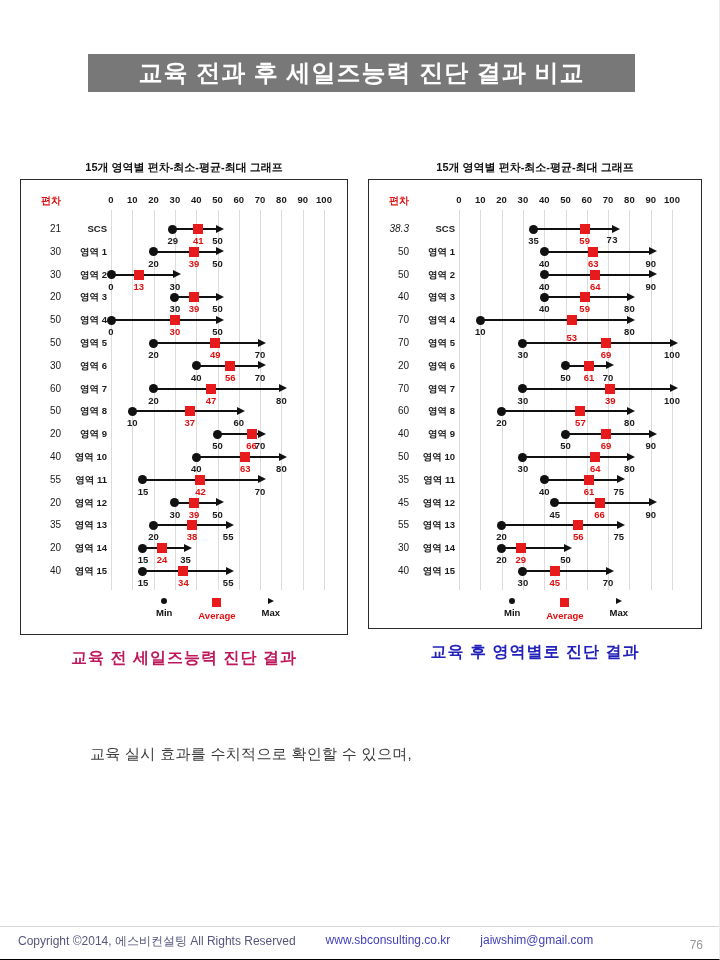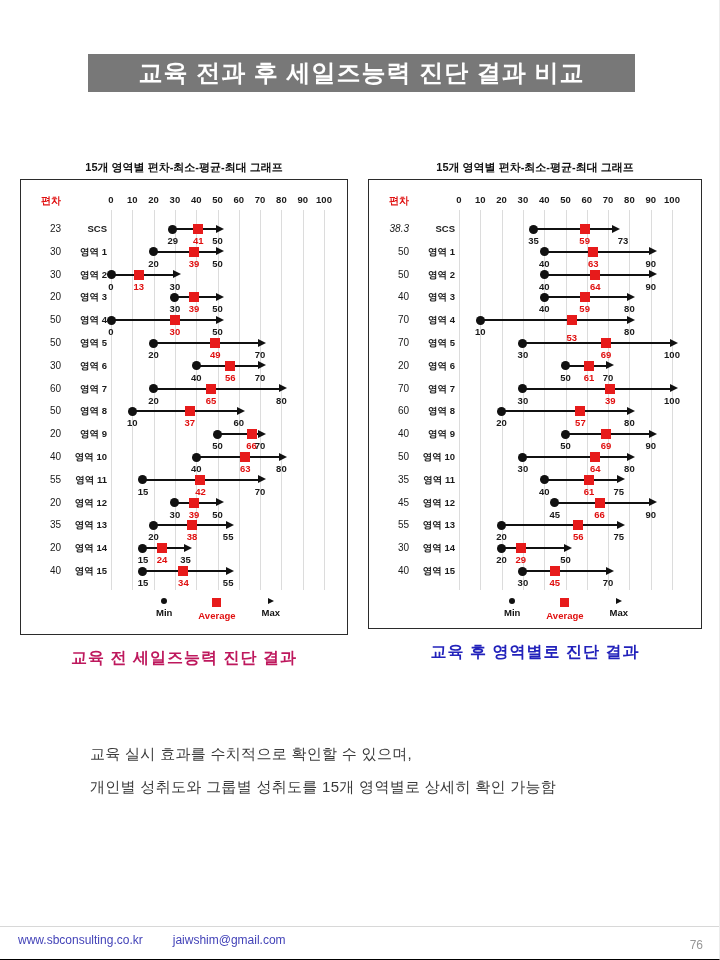--- a/index.html
+++ b/index.html
@@ -72,21 +72,21 @@
         <div class="axis-label" style="left: 204.8px; top: 14px;">60</div>
         <div class="gridline" style="left: 239.1px; top: 30px; height: 380px;"></div>
         <div class="axis-label" style="left: 226.1px; top: 14px;">70</div>
         <div class="gridline" style="left: 260.4px; top: 30px; height: 380px;"></div>
         <div class="axis-label" style="left: 247.4px; top: 14px;">80</div>
         <div class="gridline" style="left: 281.7px; top: 30px; height: 380px;"></div>
         <div class="axis-label" style="left: 268.7px; top: 14px;">90</div>
         <div class="gridline" style="left: 303px; top: 30px; height: 380px;"></div>
         <div class="axis-label" style="left: 290px; top: 14px;">100</div>
         <div class="dev-header" style="left: 6px; top: 14px; width: 34px;">편차</div>
-        <div class="dev-val" style="left: 4px; top: 43px; width: 36px;">23</div>
+        <div class="dev-val" style="left: 4px; top: 43px; width: 36px;">21</div>
         <div class="cat-label" style="left: 36px; top: 43px; width: 50px;">SCS</div>
         <div class="range-line" style="left: 151.77px; top: 48px; width: 44.73px;"></div>
         <div class="max-arrow" style="left: 194.5px; top: 44.5px;"></div>
         <div class="min-dot" style="left: 147.27px; top: 44.5px;"></div>
         <div class="avg-square" style="left: 172.33px; top: 44px;"></div>
         <div class="val-label" style="left: 136.77px; top: 55px;">29</div>
         <div class="val-label avg" style="left: 162.33px; top: 55px;">41</div>
         <div class="val-label" style="left: 181.5px; top: 55px;">50</div>
         <div class="dev-val" style="left: 4px; top: 65.8px; width: 36px;">30</div>
         <div class="cat-label" style="left: 36px; top: 65.8px; width: 50px;">영역 1</div>
@@ -142,21 +142,21 @@
         <div class="val-label" style="left: 160.2px; top: 191.8px;">40</div>
         <div class="val-label avg" style="left: 194.28px; top: 191.8px;">56</div>
         <div class="val-label" style="left: 224.1px; top: 191.8px;">70</div>
         <div class="dev-val" style="left: 4px; top: 202.6px; width: 36px;">60</div>
         <div class="cat-label" style="left: 36px; top: 202.6px; width: 50px;">영역 7</div>
         <div class="range-line" style="left: 132.6px; top: 207.6px; width: 127.8px;"></div>
         <div class="max-arrow" style="left: 258.4px; top: 204.1px;"></div>
         <div class="min-dot" style="left: 128.1px; top: 204.1px;"></div>
         <div class="avg-square" style="left: 185.11px; top: 203.6px;"></div>
         <div class="val-label" style="left: 117.6px; top: 214.6px;">20</div>
-        <div class="val-label avg" style="left: 175.11px; top: 214.6px;">65</div>
+        <div class="val-label avg" style="left: 175.11px; top: 214.6px;">47</div>
         <div class="val-label" style="left: 245.4px; top: 214.6px;">80</div>
         <div class="dev-val" style="left: 4px; top: 225.4px; width: 36px;">50</div>
         <div class="cat-label" style="left: 36px; top: 225.4px; width: 50px;">영역 8</div>
         <div class="range-line" style="left: 111.3px; top: 230.4px; width: 106.5px;"></div>
         <div class="max-arrow" style="left: 215.8px; top: 226.9px;"></div>
         <div class="min-dot" style="left: 106.8px; top: 226.9px;"></div>
         <div class="avg-square" style="left: 163.81px; top: 226.4px;"></div>
         <div class="val-label" style="left: 96.3px; top: 237.4px;">10</div>
         <div class="val-label avg" style="left: 153.81px; top: 237.4px;">37</div>
         <div class="val-label" style="left: 202.8px; top: 237.4px;">60</div>
@@ -268,21 +268,21 @@
         <div class="axis-label" style="left: 290px; top: 14px;">100</div>
         <div class="dev-header" style="left: 6px; top: 14px; width: 34px;">편차</div>
         <div class="dev-val" style="left: 4px; top: 43px; width: 36px; font-style: italic;">38.3</div>
         <div class="cat-label" style="left: 36px; top: 43px; width: 50px;">SCS</div>
         <div class="range-line" style="left: 164.55px; top: 48px; width: 80.94px;"></div>
         <div class="max-arrow" style="left: 243.49px; top: 44.5px;"></div>
         <div class="min-dot" style="left: 160.05px; top: 44.5px;"></div>
         <div class="avg-square" style="left: 210.67px; top: 44px;"></div>
         <div class="val-label" style="left: 149.55px; top: 55px;">35</div>
         <div class="val-label avg" style="left: 200.67px; top: 55px;">59</div>
-        <div class="val-label" style="left: 239px; top: 55px;">73</div>
+        <div class="val-label" style="left: 228px; top: 55px; font-family: Liberation Mono, monospace;">73</div>
         <div class="dev-val" style="left: 4px; top: 65.8px; width: 36px;">50</div>
         <div class="cat-label" style="left: 36px; top: 65.8px; width: 50px;">영역 1</div>
         <div class="range-line" style="left: 175.2px; top: 70.8px; width: 106.5px;"></div>
         <div class="max-arrow" style="left: 279.7px; top: 67.3px;"></div>
         <div class="min-dot" style="left: 170.7px; top: 67.3px;"></div>
         <div class="avg-square" style="left: 219.19px; top: 66.8px;"></div>
         <div class="val-label" style="left: 160.2px; top: 77.8px;">40</div>
         <div class="val-label avg" style="left: 209.19px; top: 77.8px;">63</div>
         <div class="val-label" style="left: 266.7px; top: 77.8px;">90</div>
         <div class="dev-val" style="left: 4px; top: 88.6px; width: 36px;">50</div>
@@ -424,23 +424,23 @@
             <div class="li-arrow"></div>
             <div class="legend-label ">Max</div>
           </div>
         </div>
       </div>
     <div class="caption" style="color: rgb(34, 34, 187);">교육 후 영역별로 진단 결과</div>
   </section>
 
   <div class="body-text">
     <div>교육 실시 효과를 수치적으로 확인할 수 있으며,</div>
-    <div>개인별 성취도와 그룹별 성취도를 15개 영역별로 상세히 확인 가능함</div>
   </div>
 
   <div class="footer-line"></div>
   <div class="footer">
+    <span class="copyright">Copyright ©2014, 에스비컨설팅 All Rights Reserved</span>
     <a href="#">www.sbconsulting.co.kr</a>
     <a href="#">jaiwshim@gmail.com</a>
   </div>
   <div class="page-number">76</div>
 
 </div>
 
 </body></html>

